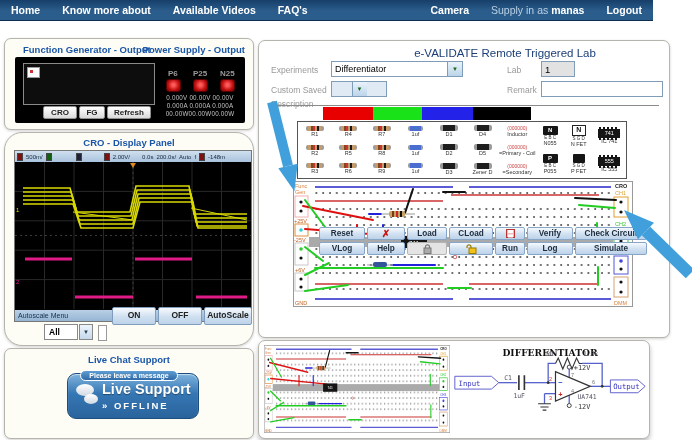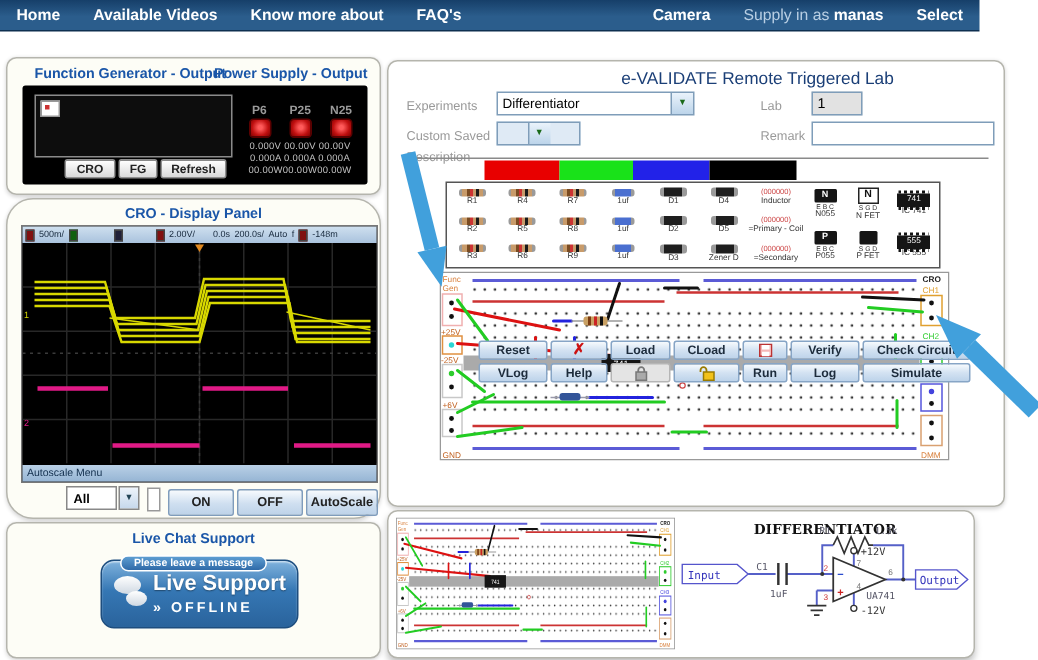--- a/index.html
+++ b/index.html
@@ -22,21 +22,21 @@
   .brokenimg i{position:absolute;left:2px;top:2px;width:3px;height:3px;background:#c33;}
   .fgbtn{position:absolute;top:49px;background:linear-gradient(#ffffff,#d9d9d9);border:1px solid #8f8f8f;border-radius:2px;font-size:8px;font-weight:bold;color:#222;padding:1px 0;text-align:center;cursor:pointer;}
   .knoblabel{position:absolute;top:12px;font-size:8px;font-weight:bold;color:#9a9a9a;}
   .knob{position:absolute;top:22px;width:13px;height:11px;border:1px solid #5a0000;border-radius:3px;background:radial-gradient(circle at 50% 45%,#ff5a5a 15%,#c01010 60%,#7a0000);}
   .psline{position:absolute;left:142px;width:86px;text-align:center;font-size:6.3px;color:#c0c0c0;letter-spacing:.2px;white-space:nowrap;}
   
   #scope{left:9px;top:17px;width:236px;height:170px;border:1px solid #777;background:#000;}
   #scope-status{height:11px;background:linear-gradient(#cfe0ef,#a9c2dd);display:flex;align-items:center;font-size:6px;color:#16283c;gap:3px;padding:0 2px;white-space:nowrap;overflow:hidden;}
   .chip{display:inline-block;width:4px;height:6px;border:0.5px solid #444;}
   #autoscale-bar{position:absolute;left:0;bottom:0;width:100%;height:11px;background:linear-gradient(#b9d0e6,#96b5d4);font-size:7px;color:#13304e;line-height:11px;padding-left:3px;box-sizing:border-box;}
-  .crobtn{position:absolute;top:193px;background:linear-gradient(#f7fafd,#cfdff0 55%,#bed3e9);border:1px solid #7f9cbc;border-radius:2px;font-size:8.5px;font-weight:bold;color:#222;text-align:center;line-height:14px;cursor:pointer;}
+  .crobtn{position:absolute;top:174px;background:linear-gradient(#f7fafd,#cfdff0 55%,#bed3e9);border:1px solid #7f9cbc;border-radius:2px;font-size:8.5px;font-weight:bold;color:#222;text-align:center;line-height:14px;cursor:pointer;}
   #all-dd{position:absolute;top:191px;left:39px;width:34px;height:16px;background:#fff;border:1px solid #888;font-size:8.5px;font-weight:bold;line-height:14px;padding-left:4px;box-sizing:border-box;}
   #all-arrow{position:absolute;top:191px;left:74px;width:14px;height:16px;background:linear-gradient(#eef4fb,#c6d8ec);border:1px solid #888;box-sizing:border-box;font-size:6px;text-align:center;line-height:14px;color:#245;}
   #ch-indicator{position:absolute;top:192px;left:93px;width:7px;height:14px;background:#fff;border:1px solid #999;}
   
   #chat-badge{left:58px;top:15px;width:132px;text-align:center;}
   #chat-pill{display:inline-block;background:linear-gradient(#5e9ed2,#2f6aa8);border:1px solid #fff;border-radius:8px;color:#fff;font-size:7px;font-weight:bold;padding:1px 8px;position:relative;z-index:2;}
   #chat-btn{left:62px;top:24px;width:130px;height:44px;border-radius:9px;border:1px solid #1d4d7e;background:linear-gradient(#7fb2dd,#3577b4 45%,#2a639c);box-shadow:inset 0 1px 1px rgba(255,255,255,.6);z-index:1;}
   #chat-brand{position:absolute;left:34px;top:7px;font-size:14.5px;color:#fff;font-weight:bold;text-shadow:0 1px 1px rgba(0,0,0,.4);}
   #chat-off{position:absolute;left:34px;top:26px;font-size:9.5px;color:#fff;font-weight:bold;letter-spacing:2px;}
   .bubble{position:absolute;background:linear-gradient(#fff,#cfd8e2);border-radius:50%;}
@@ -72,27 +72,27 @@
   svg text{user-select:none;}
   #overlay{left:0;top:0;width:692px;height:440px;pointer-events:none;z-index:60;}
 </style>
 </head>
 <body>
 
 <div id="stage">
 
   <div id="nav" class="abs">
     <span class="navitem">Home</span>
+    <span class="navitem">Know more about</span>
     <span class="navitem">Available Videos</span>
-    <span class="navitem">Know more about</span>
     <span class="navitem">FAQ's</span>
     <span class="spacer"></span>
     <span class="navitem">Camera</span>
     <span class="navitem muted"><span>Supply in as</span>&nbsp;<b>manas</b></span>
-    <span class="navitem">Select</span>
+    <span class="navitem">Logout</span>
   </div>
 
   <div class="abs panel" style="left:4px;top:38px;width:248px;height:90px;">
     <div class="abs ptitle" style="left:18px;top:5px;">Function Generator - Output</div>
     <div class="abs ptitle" style="right:8px;top:5px;">Power Supply - Output</div>
     <div class="abs" id="fg-black">
       <div id="fg-display">
         <span class="brokenimg">
             <i></i>
           </span>

